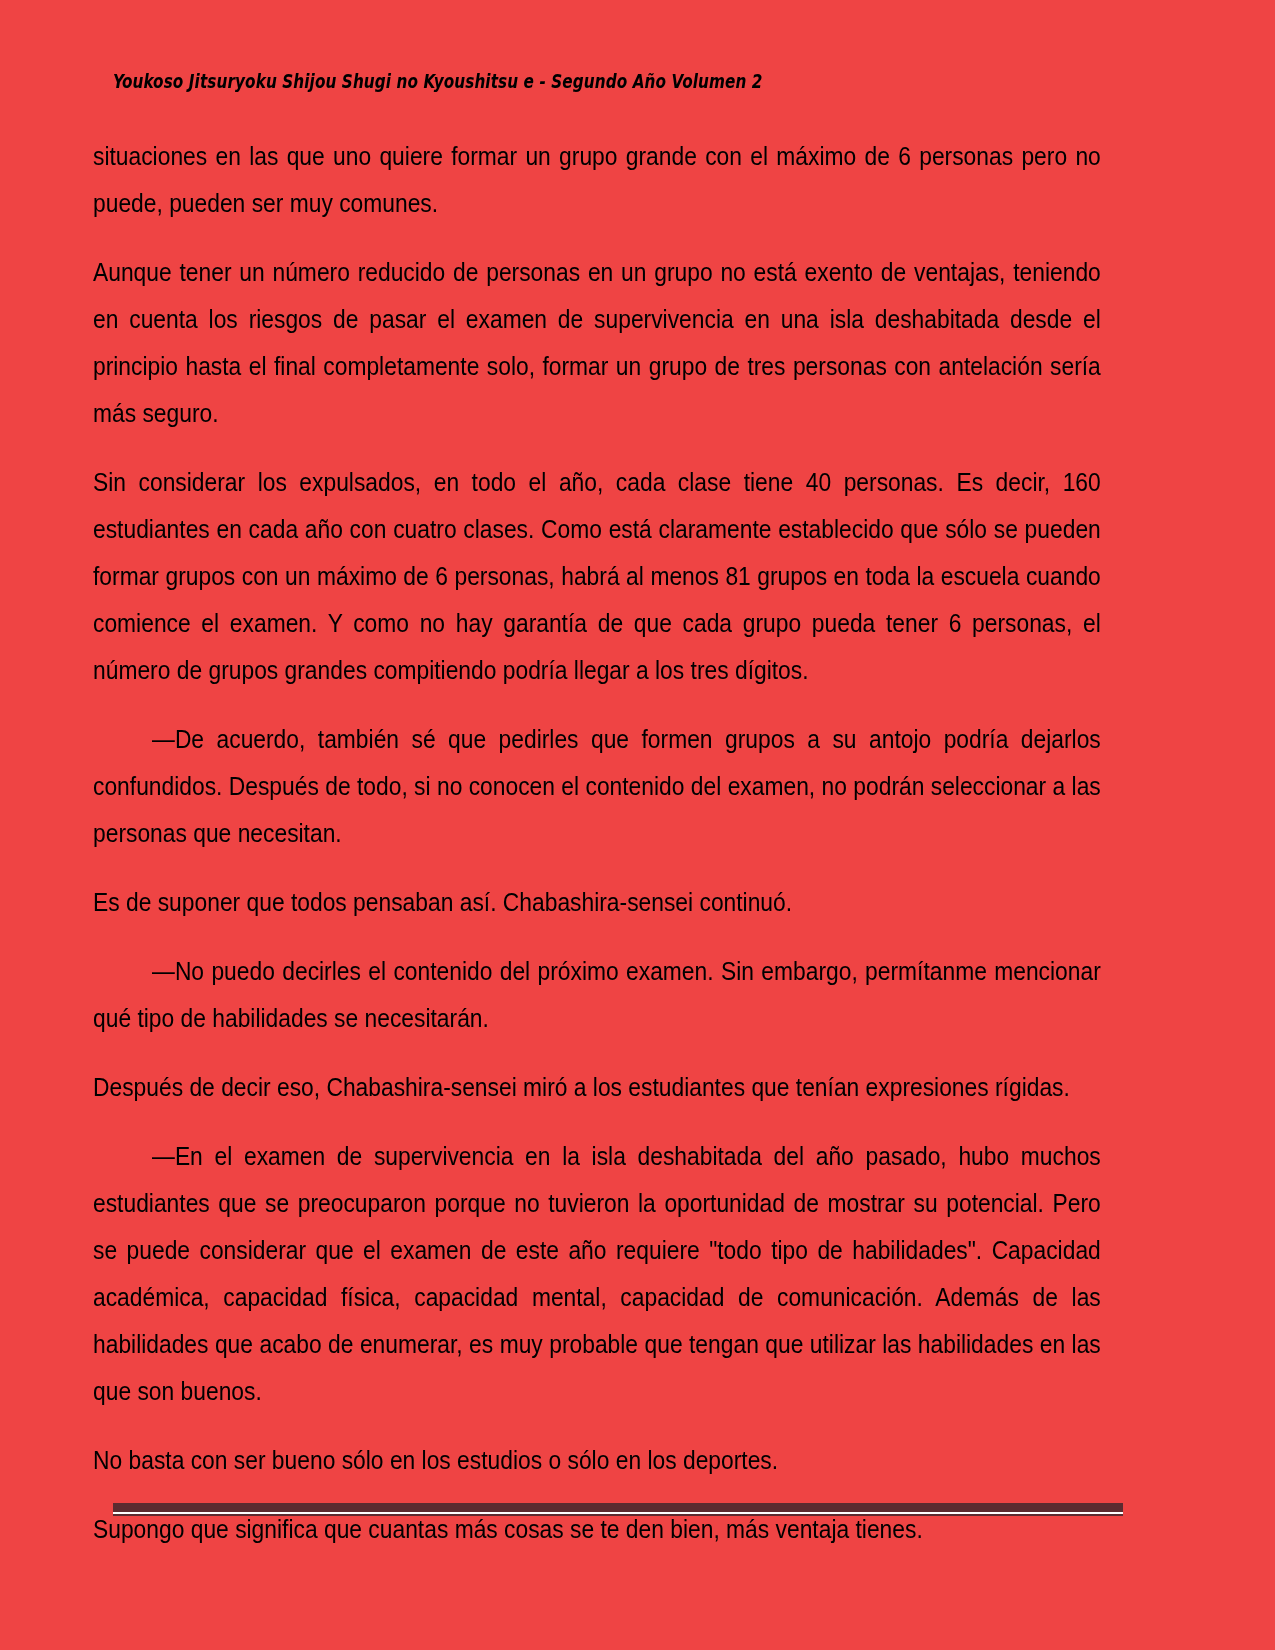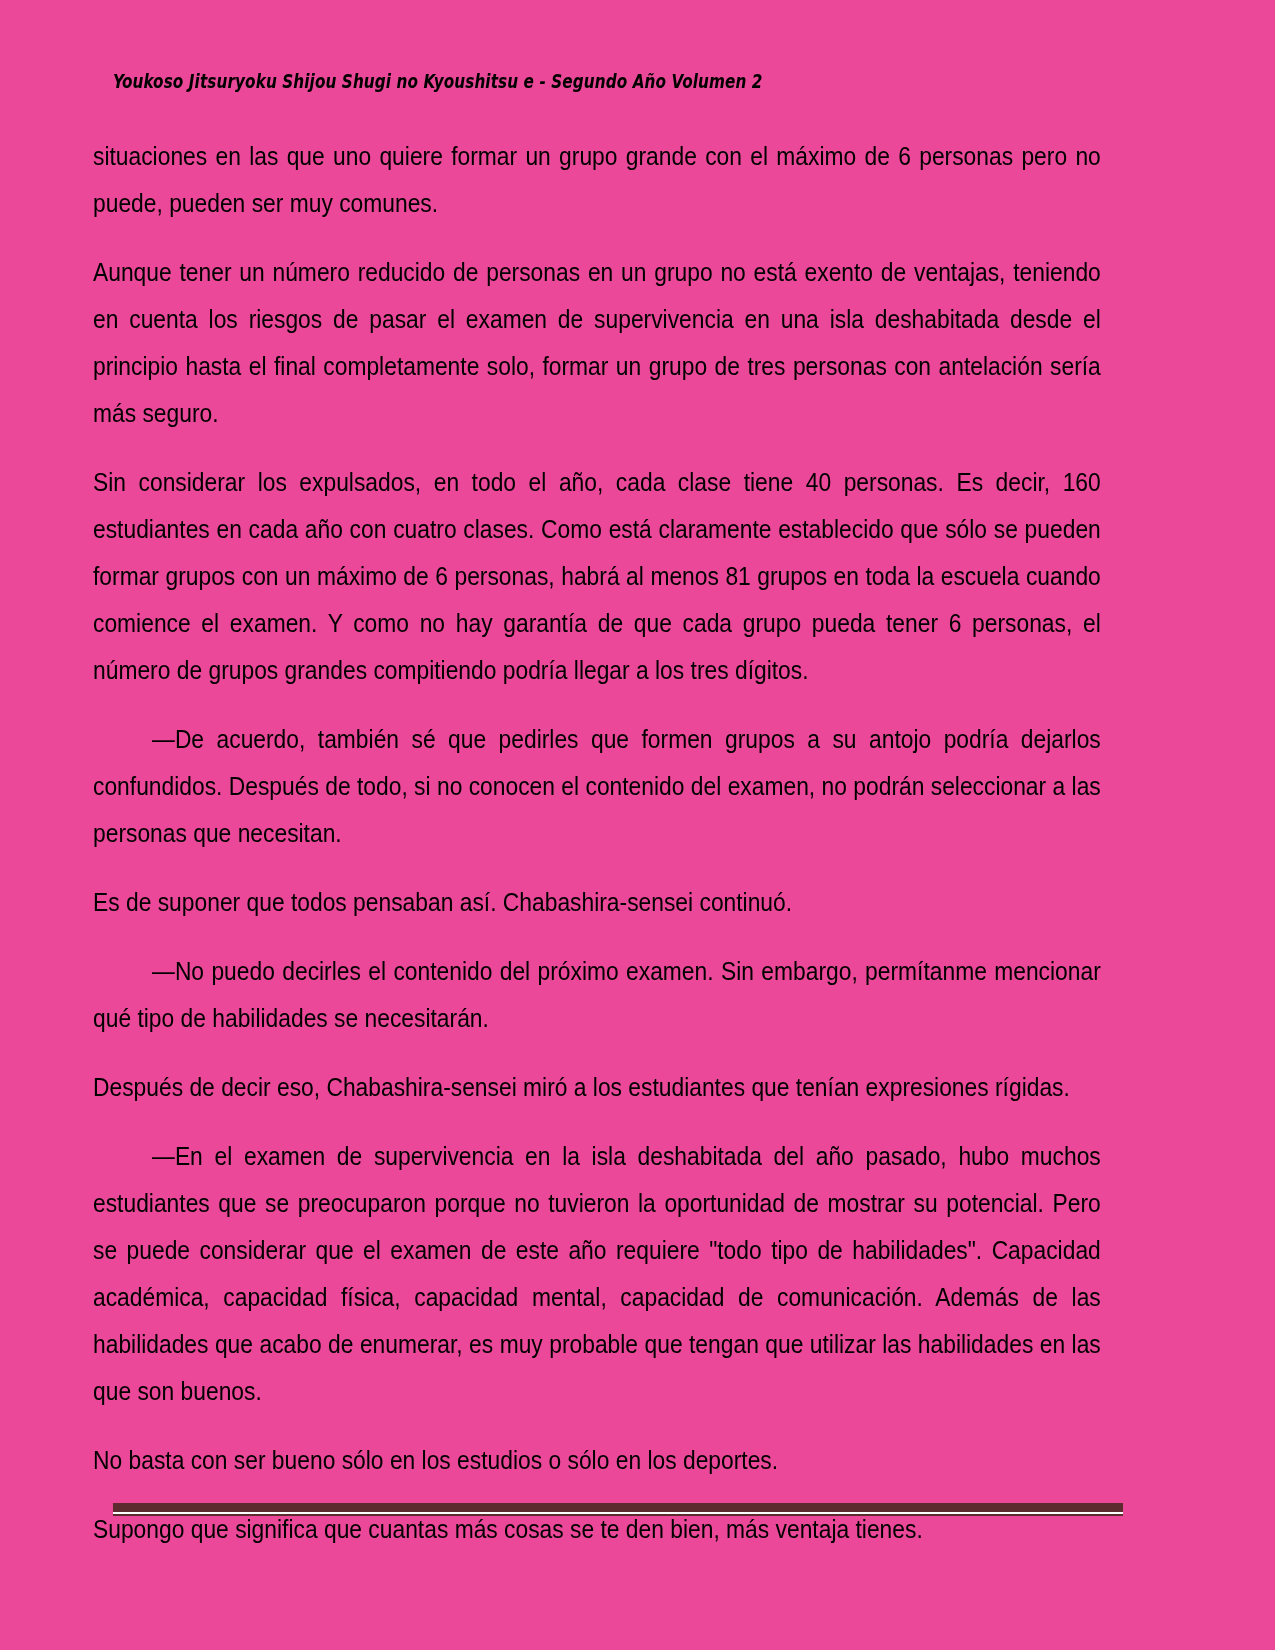--- a/index.html
+++ b/index.html
@@ -4,21 +4,21 @@
 <style>
   html, body {
     margin: 0;
     padding: 0;
     background: #ffffff;
   }
   .page {
     position: relative;
     width: 1275px;
     height: 1650px;
-    background: #ec4899;
+    background: #ef4444;
     box-sizing: border-box;
     overflow: hidden;
     font-family: "Liberation Sans", sans-serif;
   }
 
   
   .header {
     position: absolute;
     left: 113px;
     top: 70px;

